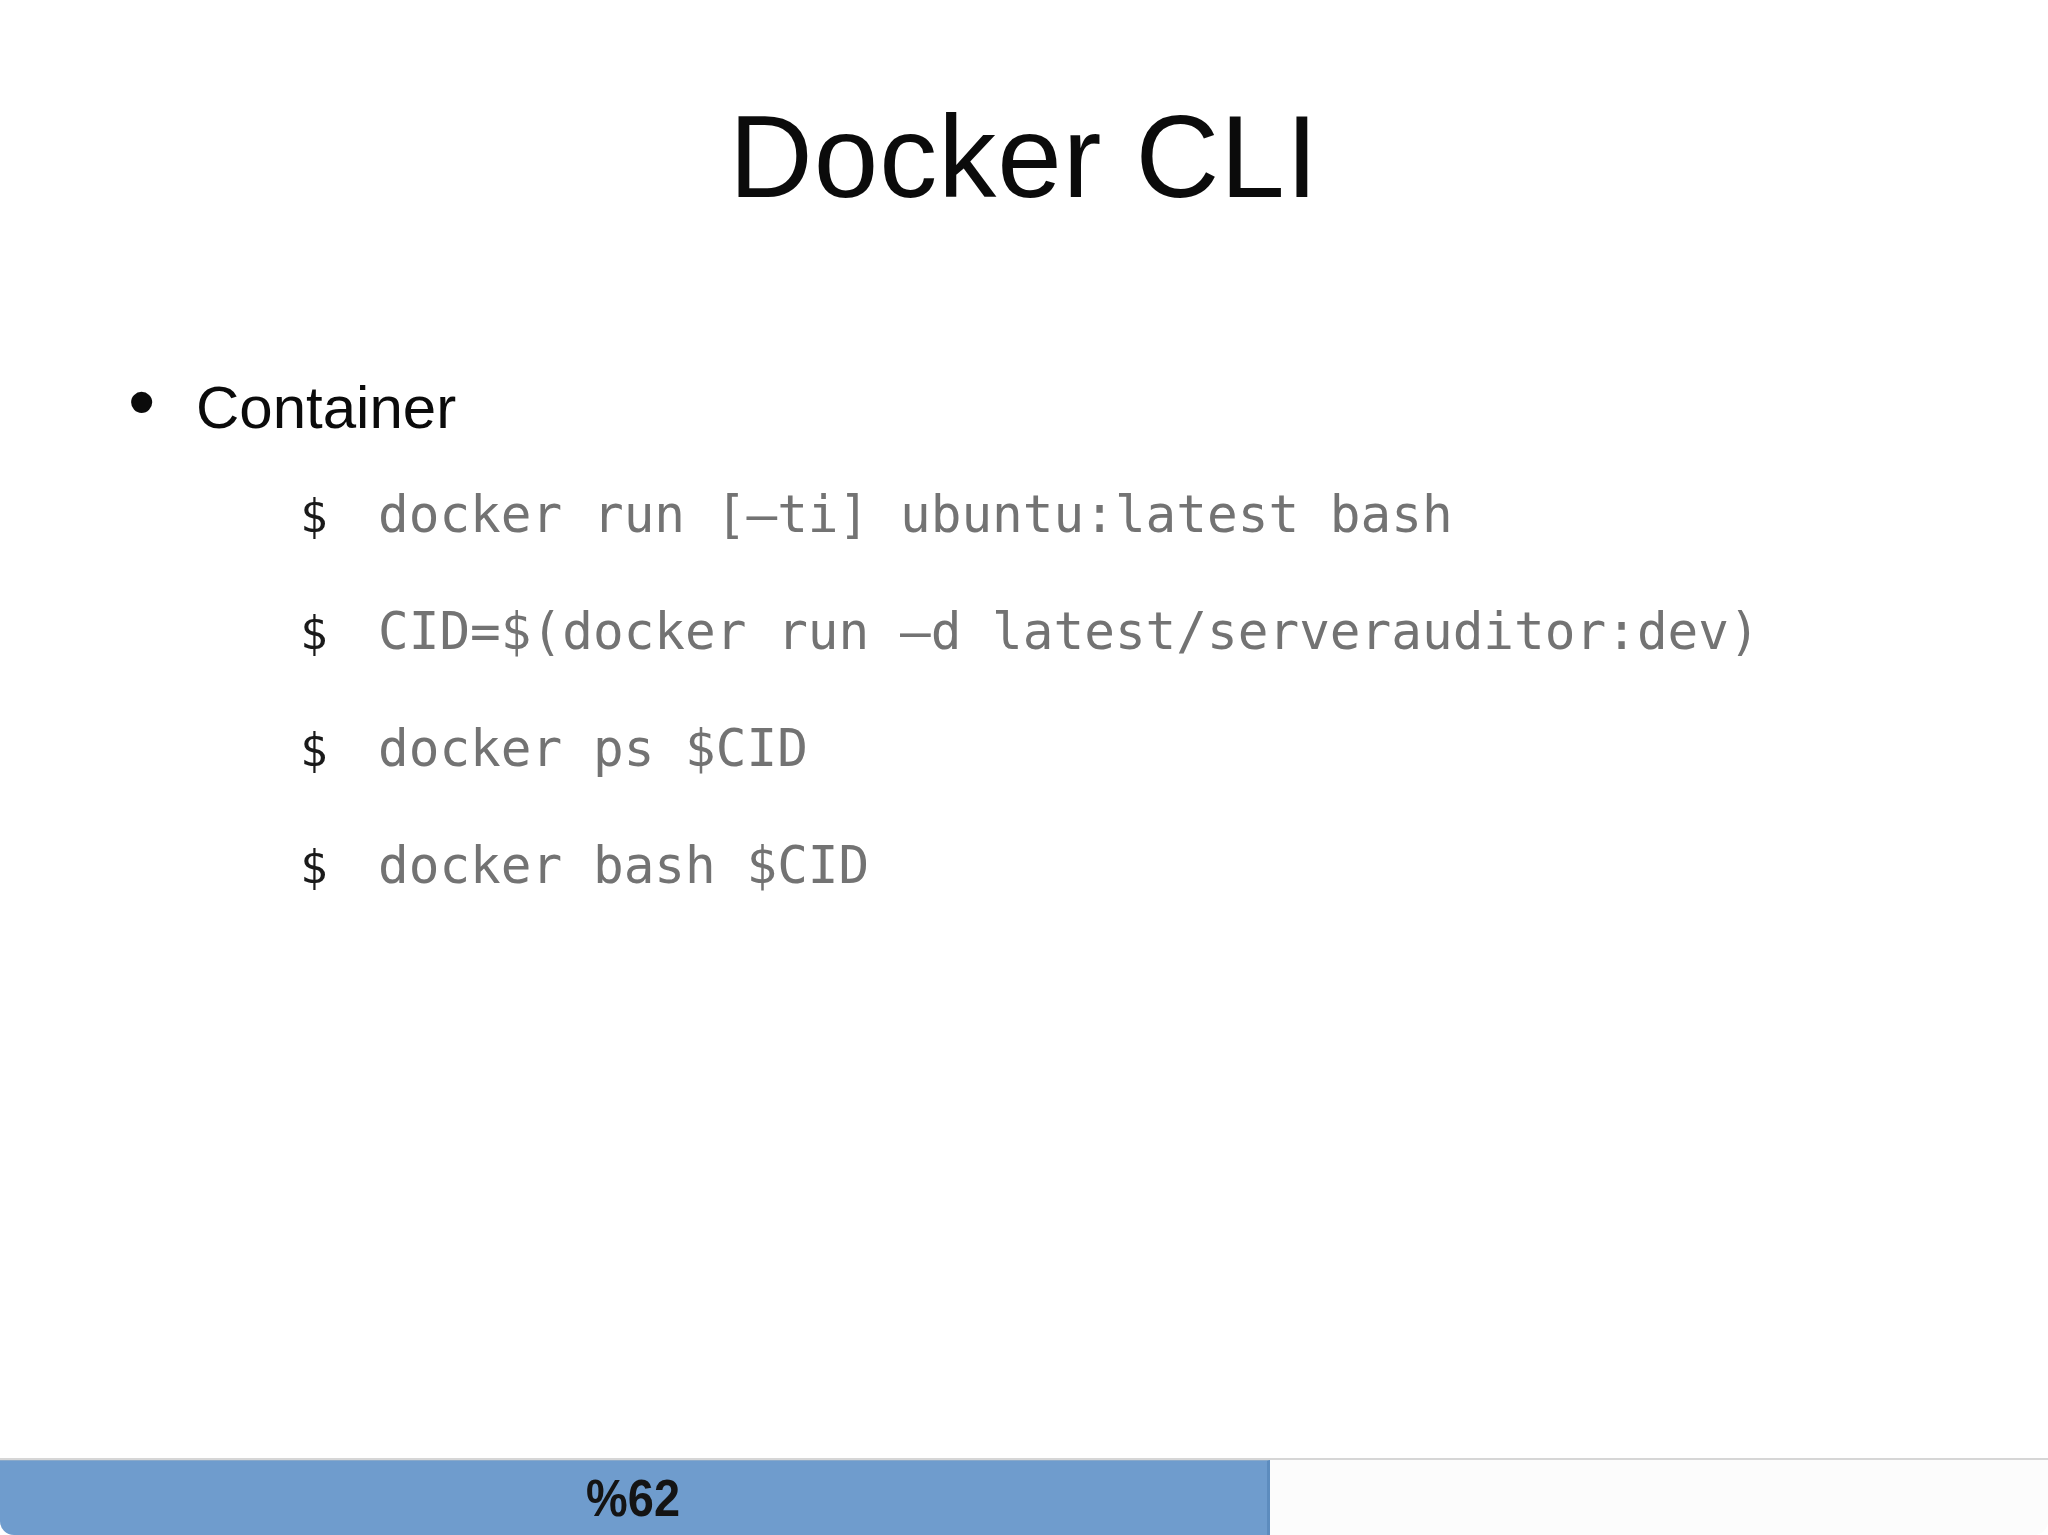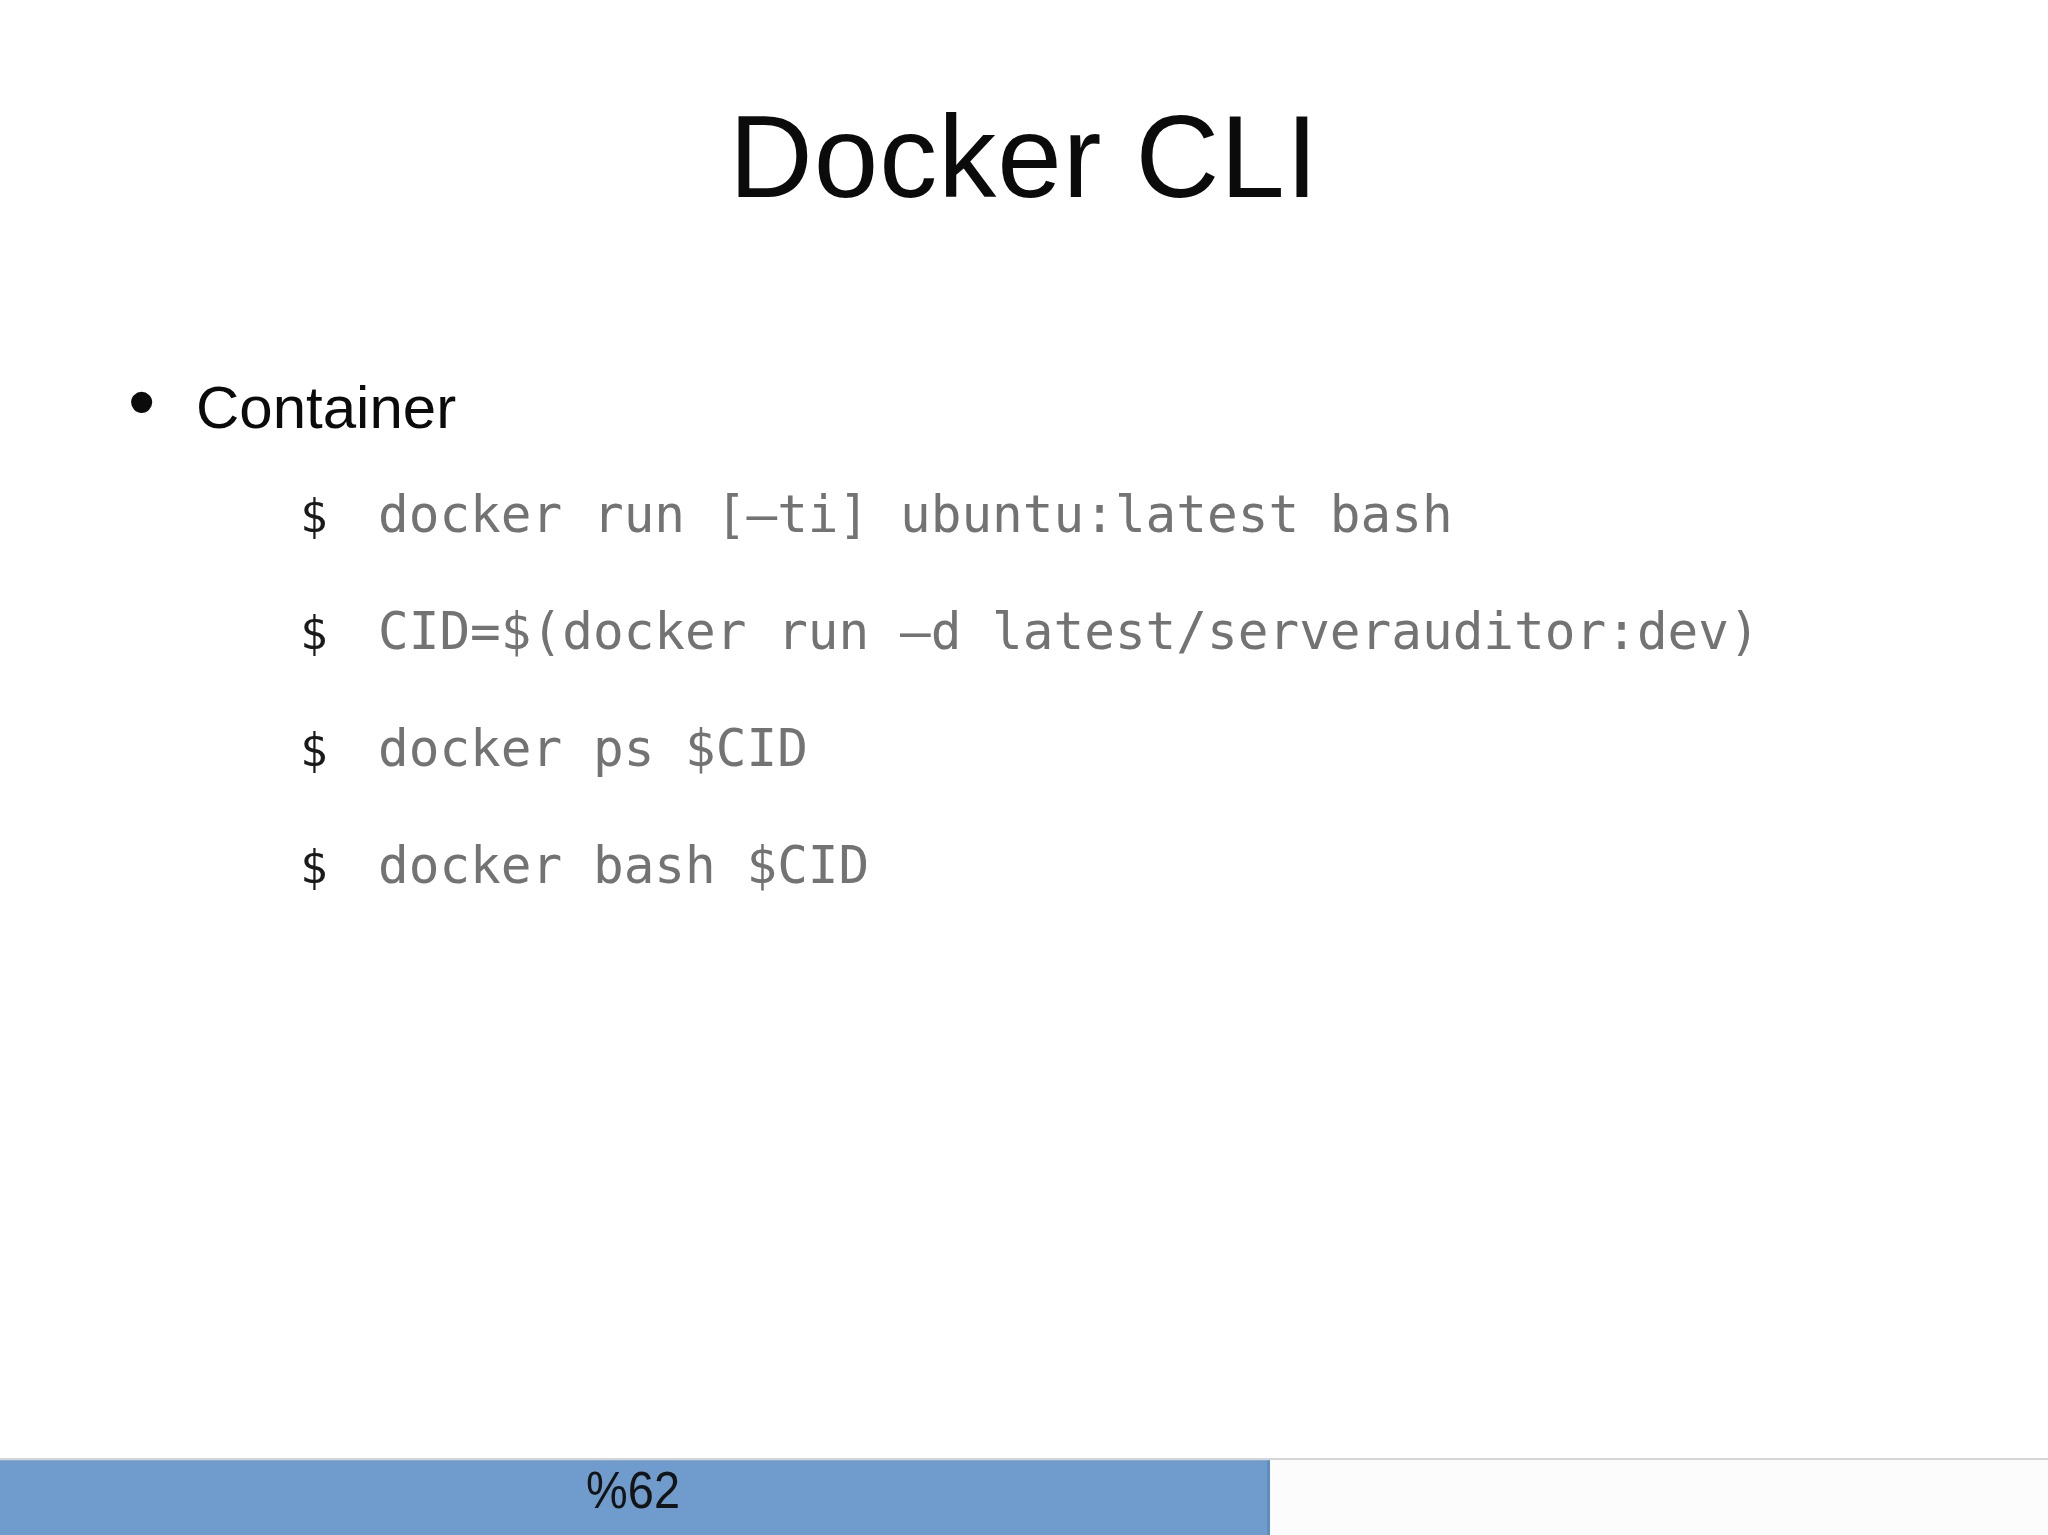--- a/index.html
+++ b/index.html
@@ -8,20 +8,21 @@
     background: #ffffff;
   }
   .slide {
     position: relative;
     width: 2048px;
     height: 1535px;
     background: #ffffff;
     overflow: hidden;
     font-family: "Liberation Sans", sans-serif;
     color: #111111;
+    border-radius: 14px;
   }
   .title {
     position: absolute;
     top: 88px;
     left: 0;
     width: 100%;
     text-align: center;
     font-size: 116px;
     font-weight: 400;
     line-height: 1.2;
@@ -81,22 +82,23 @@
     box-sizing: border-box;
   }
   .progress-fill {
     position: relative;
     height: 100%;
     background: #6f9ccd;
     border-right: 3px solid #5d8cbe;
     border-top: 1px solid #8aa9c9;
     box-sizing: border-box;
     display: flex;
-    align-items: flex-start;
+    align-items: center;
     justify-content: center;
+    font-weight: bold;
   }
   .progress-label {
     font-size: 51px;
     color: #141414;
     transform: scaleX(0.92);
   }
 </style>
 </head>
 <body>
 

